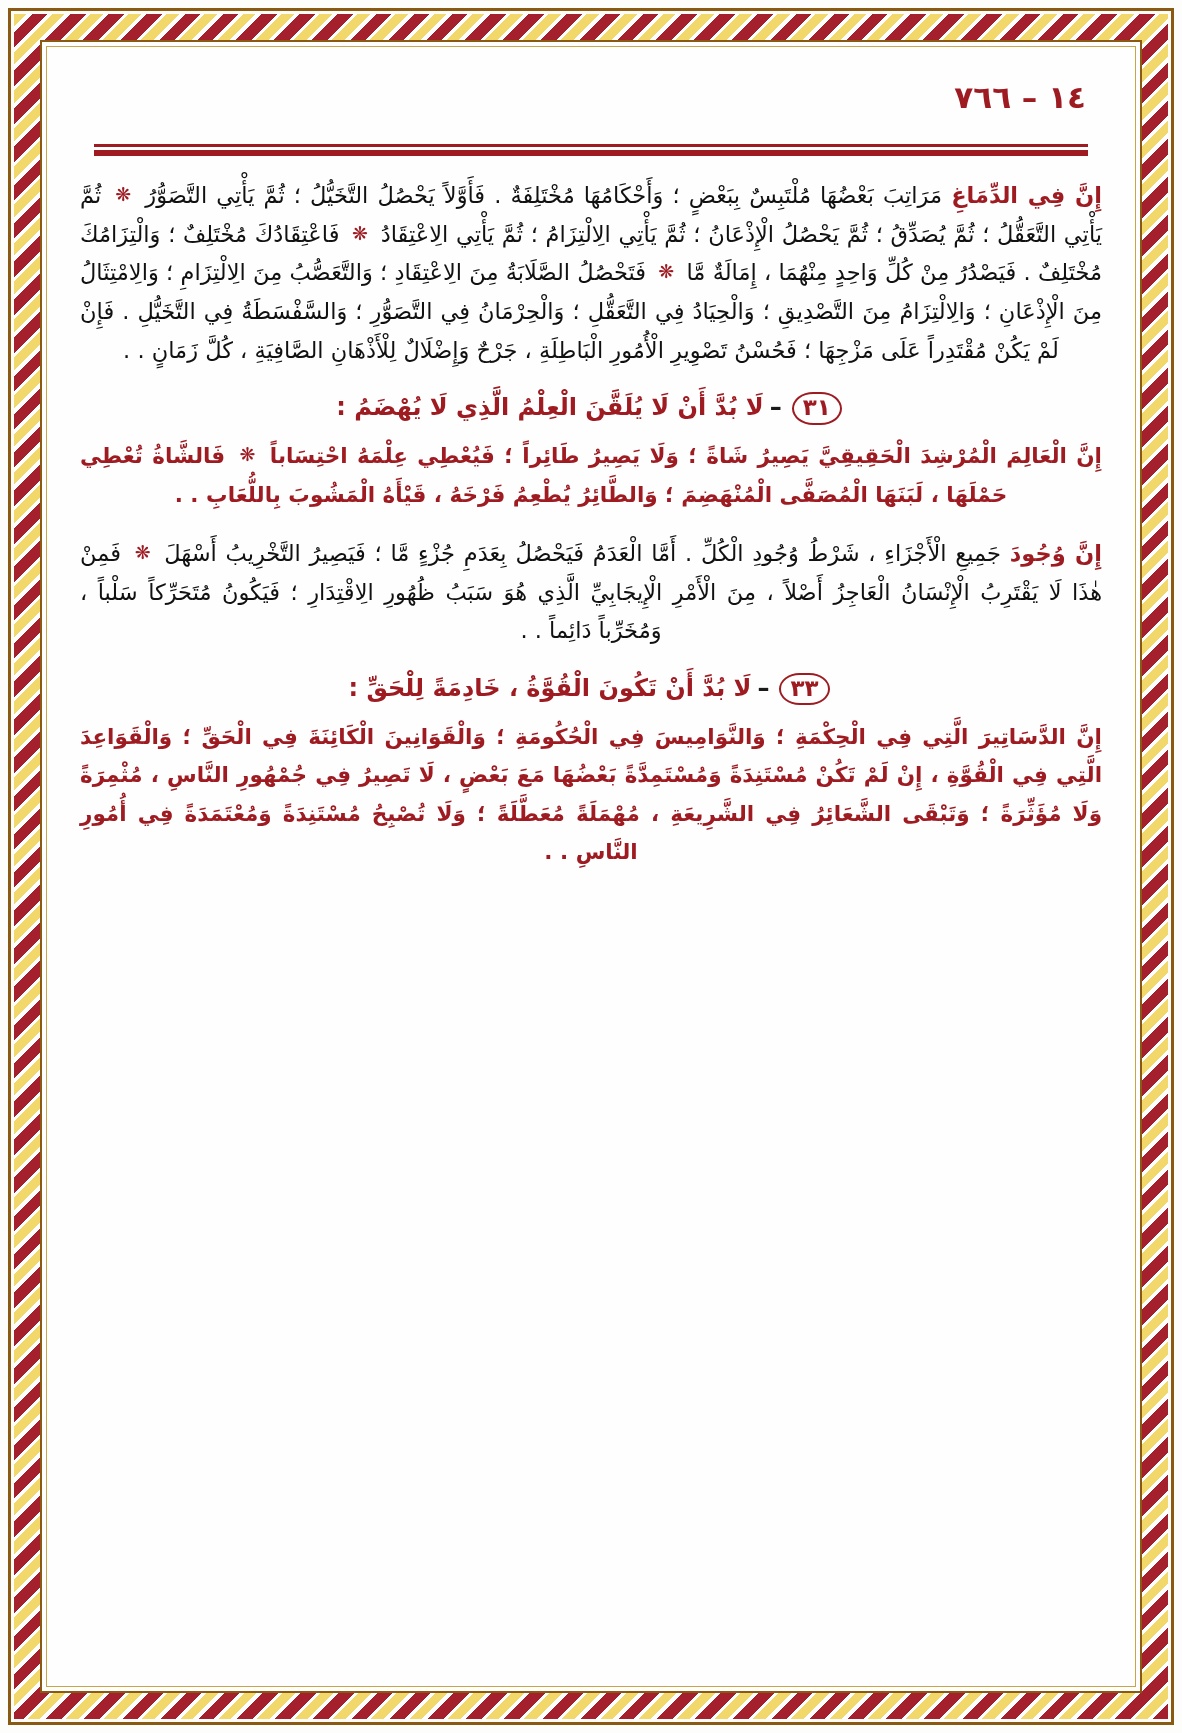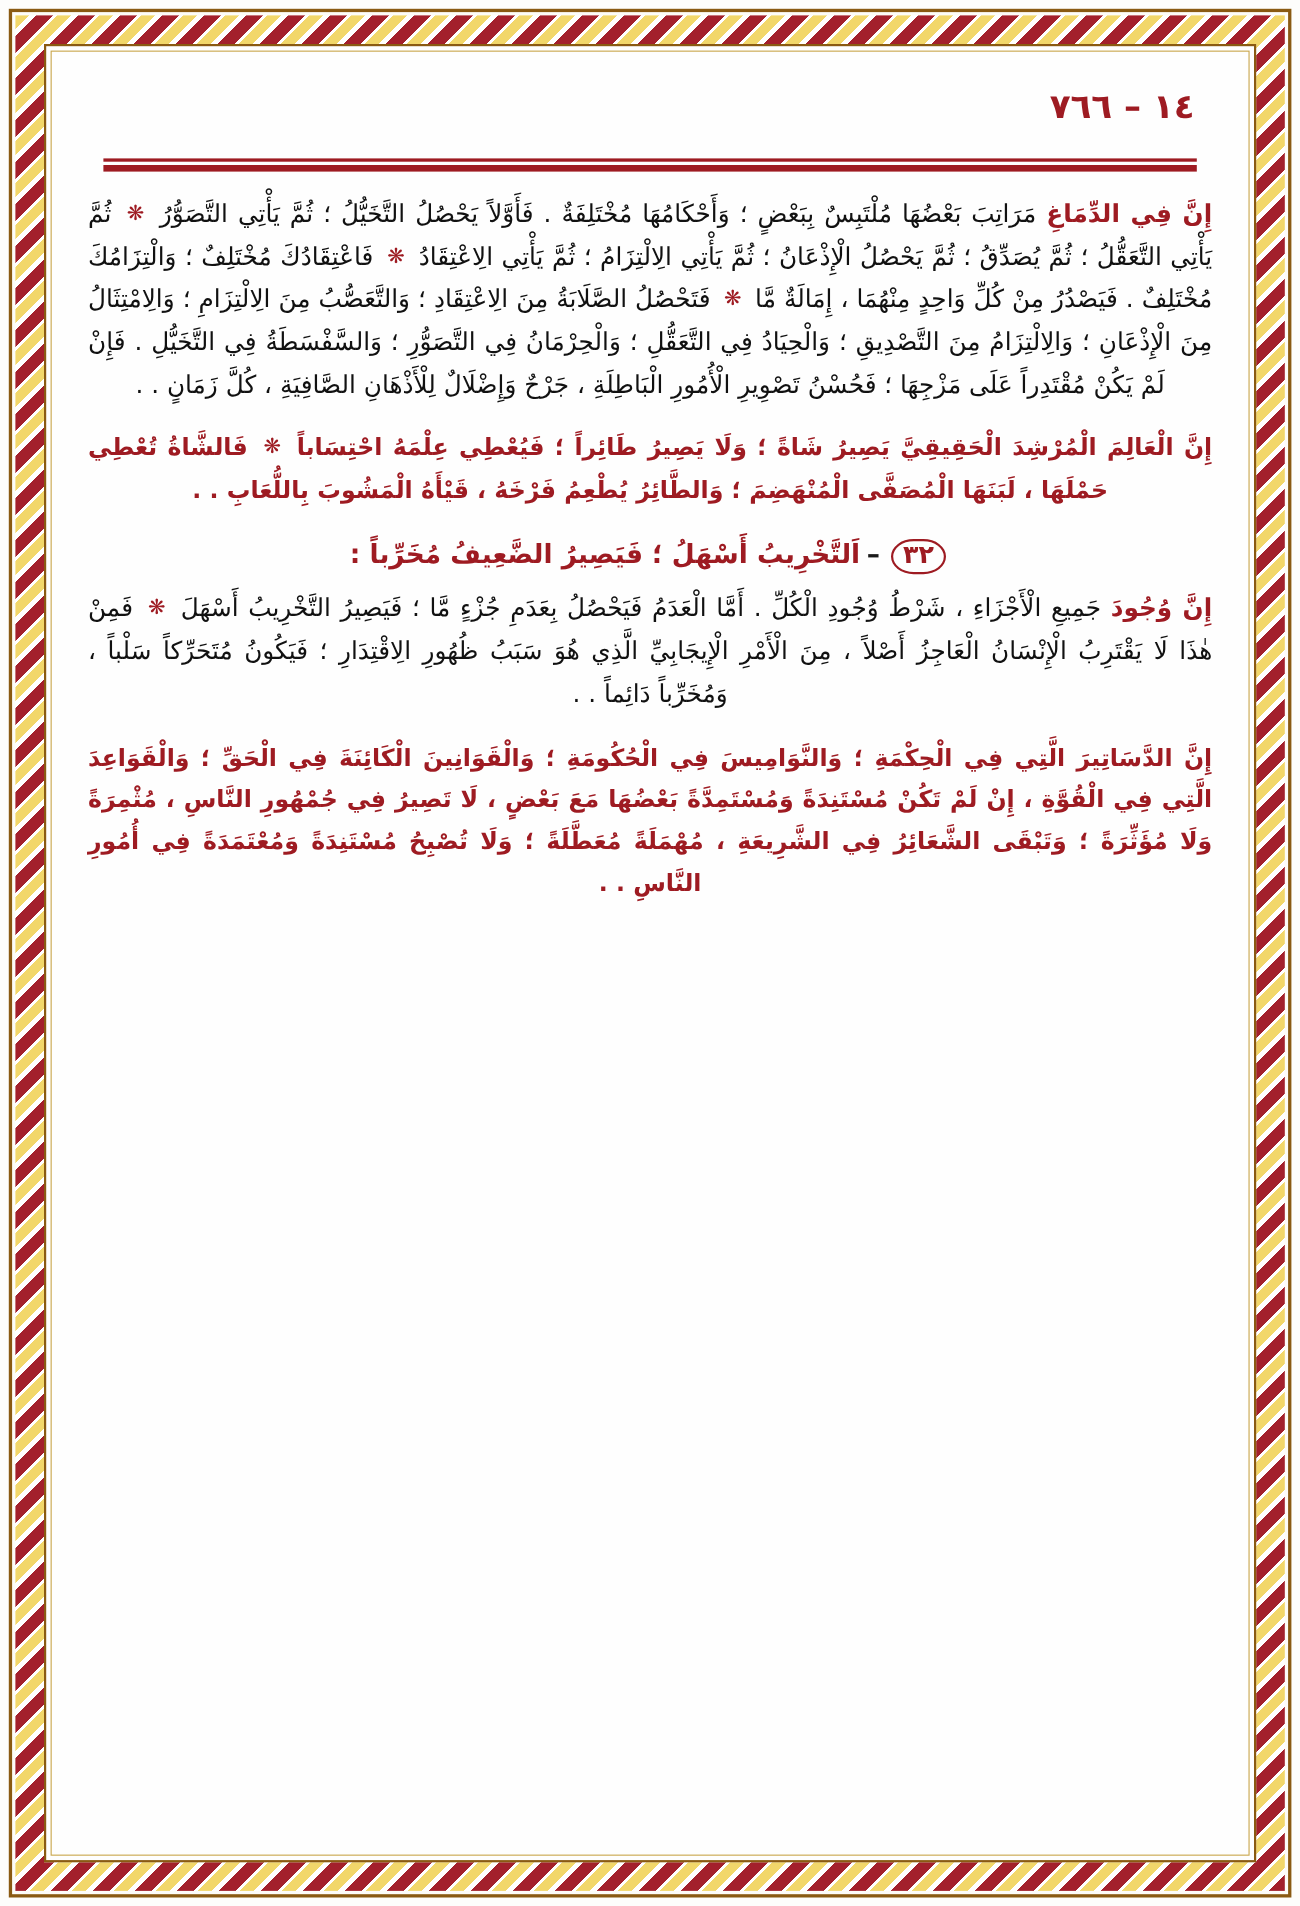--- a/index.html
+++ b/index.html
@@ -211,25 +211,26 @@
     <div class="rule-double">
       <div class="r1"></div>
       <div class="r2"></div>
     </div>
 
     <div id="sections-root">
         <div class="section">
           <div class="body"><span class="lead">إِنَّ فِي الدِّمَاغِ</span> <span>مَرَاتِبَ بَعْضُهَا مُلْتَبِسٌ بِبَعْضٍ ؛ وَأَحْكَامُهَا مُخْتَلِفَةٌ . فَأَوَّلاً يَحْصُلُ التَّخَيُّلُ ؛ ثُمَّ يَأْتِي التَّصَوُّرُ </span><span class="orn">❋</span><span> ثُمَّ يَأْتِي التَّعَقُّلُ ؛ ثُمَّ يُصَدِّقُ ؛ ثُمَّ يَحْصُلُ الْإِذْعَانُ ؛ ثُمَّ يَأْتِي الِالْتِزَامُ ؛ ثُمَّ يَأْتِي الِاعْتِقَادُ </span><span class="orn">❋</span><span> فَاعْتِقَادُكَ مُخْتَلِفٌ ؛ وَالْتِزَامُكَ مُخْتَلِفٌ . فَيَصْدُرُ مِنْ كُلِّ وَاحِدٍ مِنْهُمَا ، إِمَالَةٌ مَّا </span><span class="orn">❋</span><span> فَتَحْصُلُ الصَّلَابَةُ مِنَ الِاعْتِقَادِ ؛ وَالتَّعَصُّبُ مِنَ الِالْتِزَامِ ؛ وَالِامْتِثَالُ مِنَ الْإِذْعَانِ ؛ وَالِالْتِزَامُ مِنَ التَّصْدِيقِ ؛ وَالْحِيَادُ فِي التَّعَقُّلِ ؛ وَالْحِرْمَانُ فِي التَّصَوُّرِ ؛ وَالسَّفْسَطَةُ فِي التَّخَيُّلِ . فَإِنْ لَمْ يَكُنْ مُقْتَدِراً عَلَى مَزْجِهَا ؛ فَحُسْنُ تَصْوِيرِ الْأُمُورِ الْبَاطِلَةِ ، جَرْحٌ وَإِضْلَالٌ لِلْأَذْهَانِ الصَّافِيَةِ ، كُلَّ زَمَانٍ . .</span></div>
         </div>
         <div class="section">
+          <div class="sec-head"><span class="badge"><span class="oval">٣١</span></span><span class="dash">–</span><span>لَا بُدَّ أَنْ لَا يُلَقَّنَ الْعِلْمُ الَّذِي لَا يُهْضَمُ :</span></div>
           <div class="body red"><span>إِنَّ الْعَالِمَ الْمُرْشِدَ الْحَقِيقِيَّ يَصِيرُ شَاةً ؛ وَلَا يَصِيرُ طَائِراً ؛ فَيُعْطِي عِلْمَهُ احْتِسَاباً </span><span class="orn">❋</span><span> فَالشَّاةُ تُعْطِي حَمْلَهَا ، لَبَنَهَا الْمُصَفَّى الْمُنْهَضِمَ ؛ وَالطَّائِرُ يُطْعِمُ فَرْخَهُ ، قَيْأَهُ الْمَشُوبَ بِاللُّعَابِ . .</span></div>
         </div>
         <div class="section">
-          <div class="sec-head"><span class="badge"><span class="oval">٣٢</span></span><span class="dash">–</span><span>اَلتَّخْرِيبُ أَسْهَلُ ؛ فَيَصِيرُ الضَّعِيفُ مُخَرِّباً :</span></div>
           <div class="body"><span class="lead">إِنَّ وُجُودَ</span> <span>جَمِيعِ الْأَجْزَاءِ ، شَرْطُ وُجُودِ الْكُلِّ . أَمَّا الْعَدَمُ فَيَحْصُلُ بِعَدَمِ جُزْءٍ مَّا ؛ فَيَصِيرُ التَّخْرِيبُ أَسْهَلَ </span><span class="orn">❋</span><span> فَمِنْ هٰذَا لَا يَقْتَرِبُ الْإِنْسَانُ الْعَاجِزُ أَصْلاً ، مِنَ الْأَمْرِ الْإِيجَابِيِّ الَّذِي هُوَ سَبَبُ ظُهُورِ الِاقْتِدَارِ ؛ فَيَكُونُ مُتَحَرِّكاً سَلْباً ، وَمُخَرِّباً دَائِماً . .</span></div>
         </div>
         <div class="section">
+          <div class="sec-head"><span class="badge"><span class="oval">٣٣</span></span><span class="dash">–</span><span>لَا بُدَّ أَنْ تَكُونَ الْقُوَّةُ ، خَادِمَةً لِلْحَقِّ :</span></div>
           <div class="body red"><span>إِنَّ الدَّسَاتِيرَ الَّتِي فِي الْحِكْمَةِ ؛ وَالنَّوَامِيسَ فِي الْحُكُومَةِ ؛ وَالْقَوَانِينَ الْكَائِنَةَ فِي الْحَقِّ ؛ وَالْقَوَاعِدَ الَّتِي فِي الْقُوَّةِ ، إِنْ لَمْ تَكُنْ مُسْتَنِدَةً وَمُسْتَمِدَّةً بَعْضُهَا مَعَ بَعْضٍ ، لَا تَصِيرُ فِي جُمْهُورِ النَّاسِ ، مُثْمِرَةً وَلَا مُؤَثِّرَةً ؛ وَتَبْقَى الشَّعَائِرُ فِي الشَّرِيعَةِ ، مُهْمَلَةً مُعَطَّلَةً ؛ وَلَا تُصْبِحُ مُسْتَنِدَةً وَمُعْتَمَدَةً فِي أُمُورِ النَّاسِ . .</span></div>
         </div>
       </div>
 
   </div>
 </div>
 
 </body></html>

